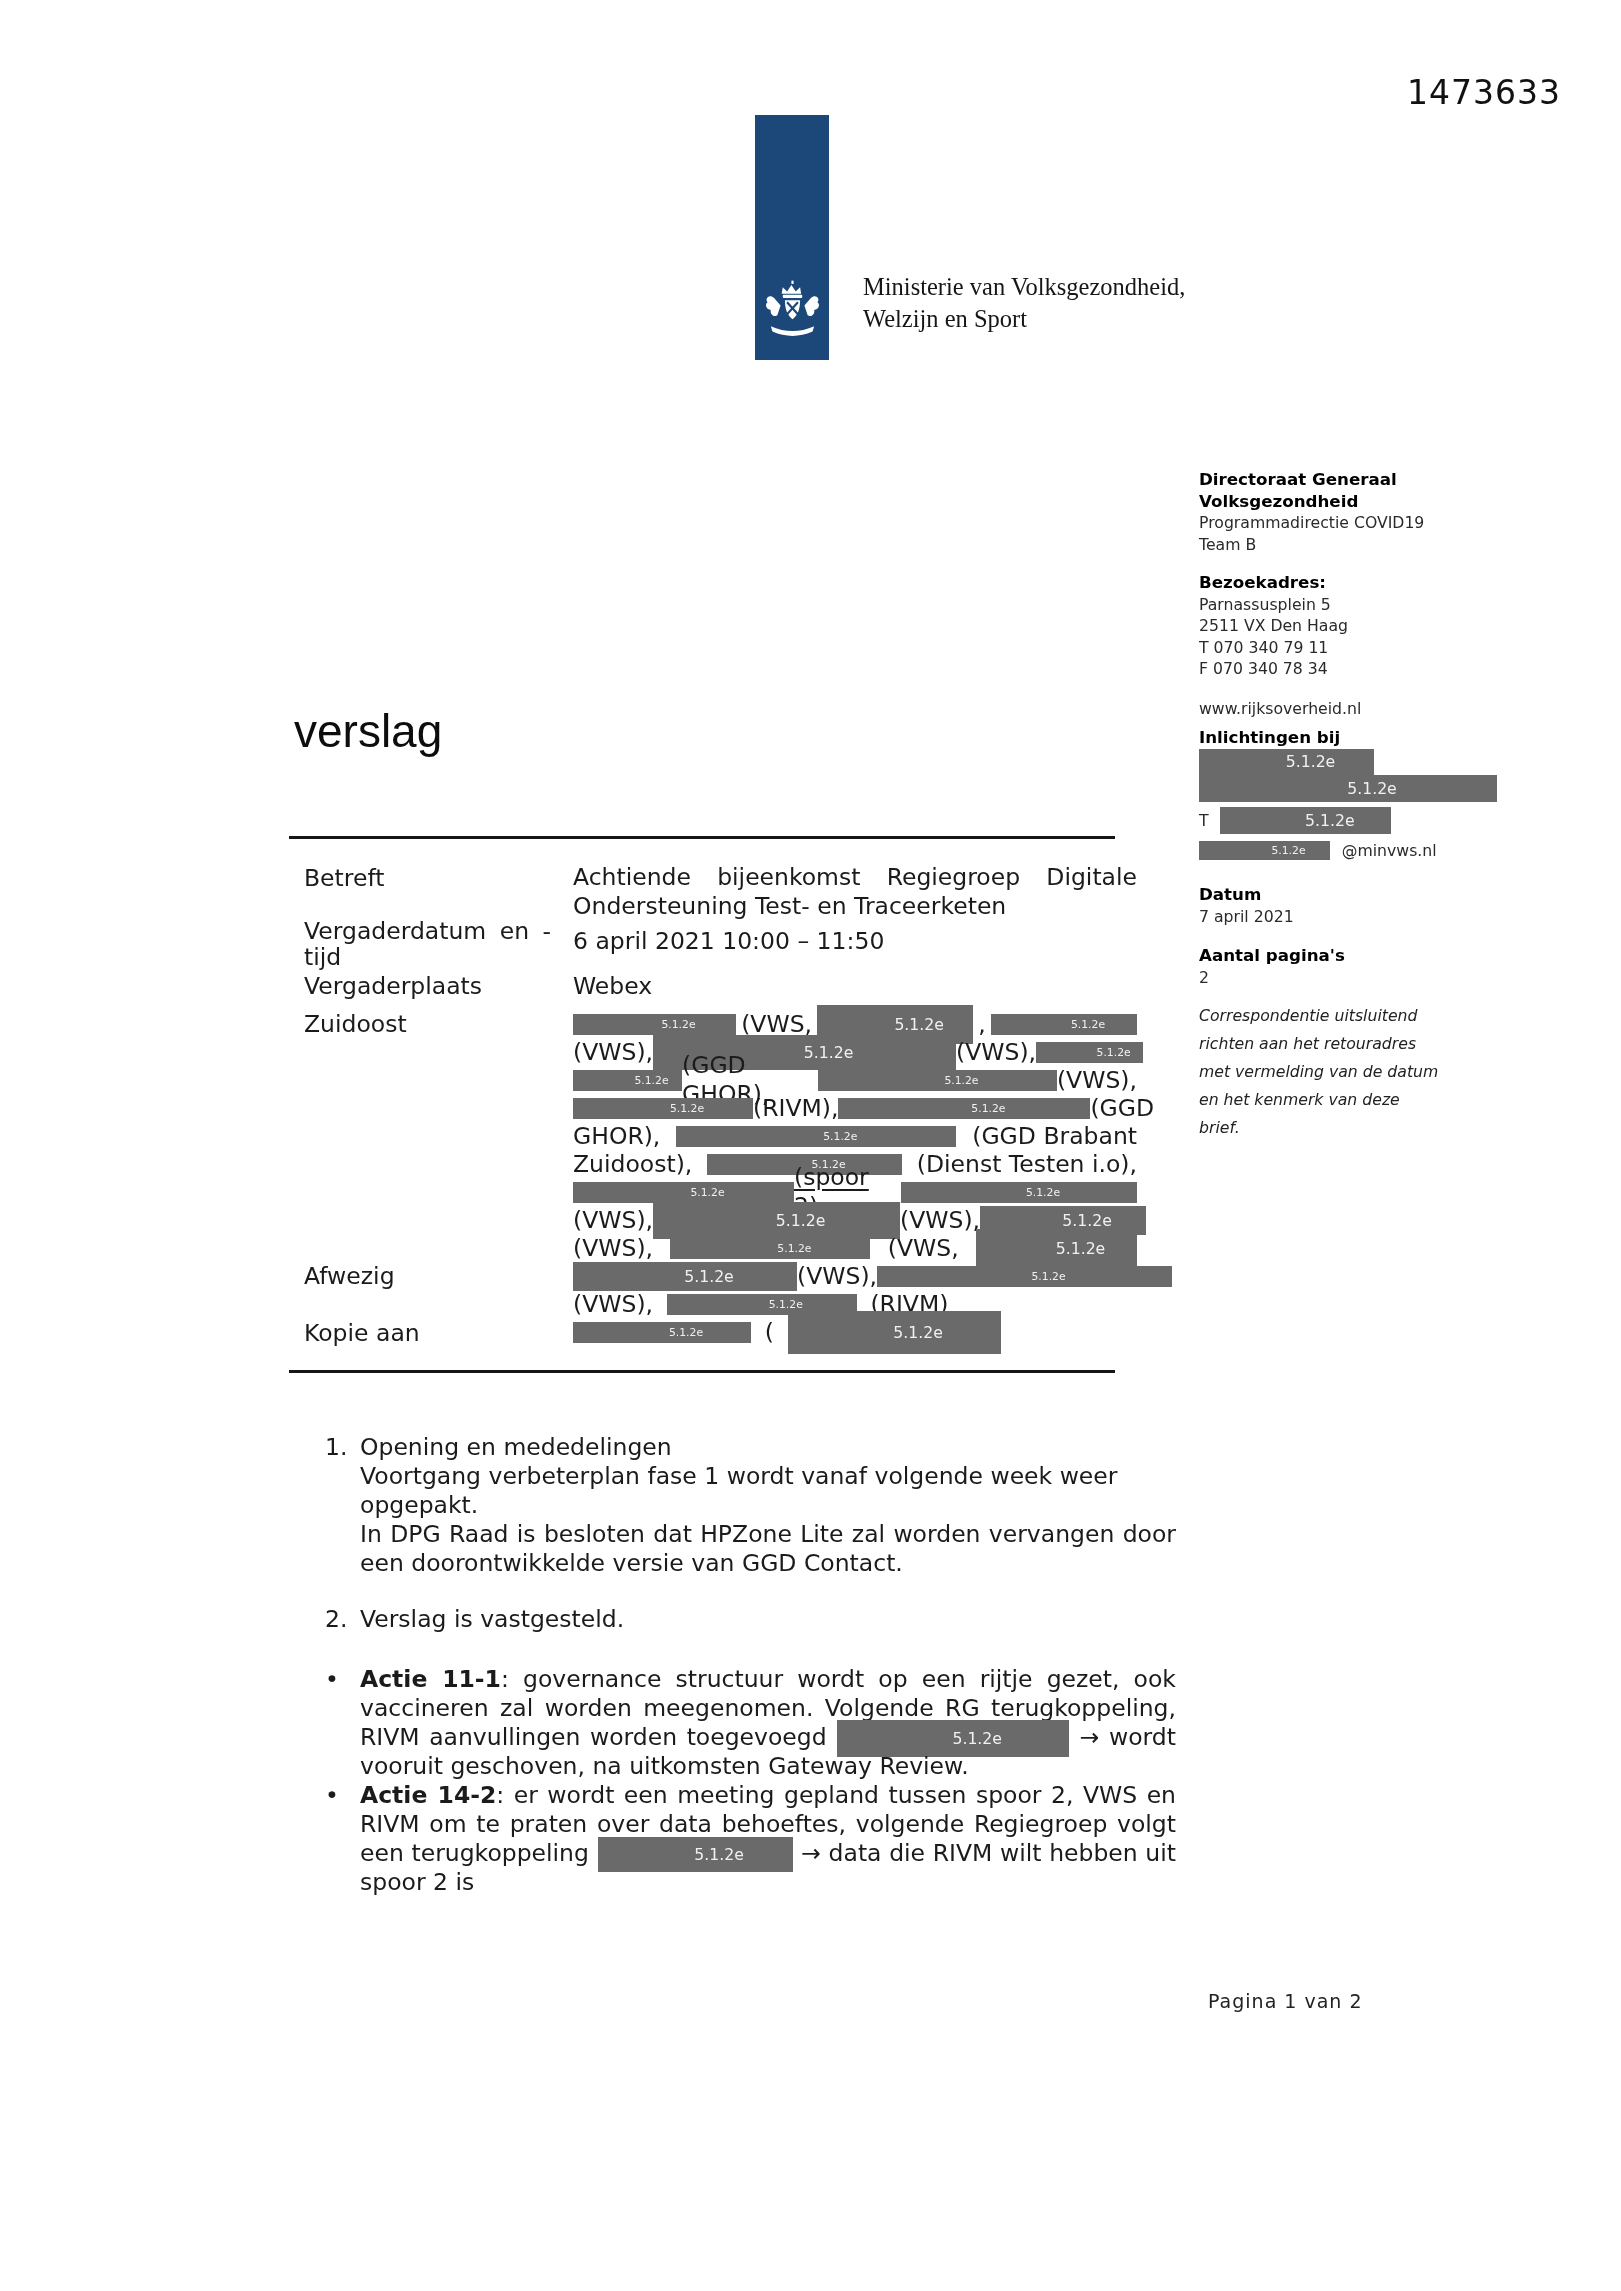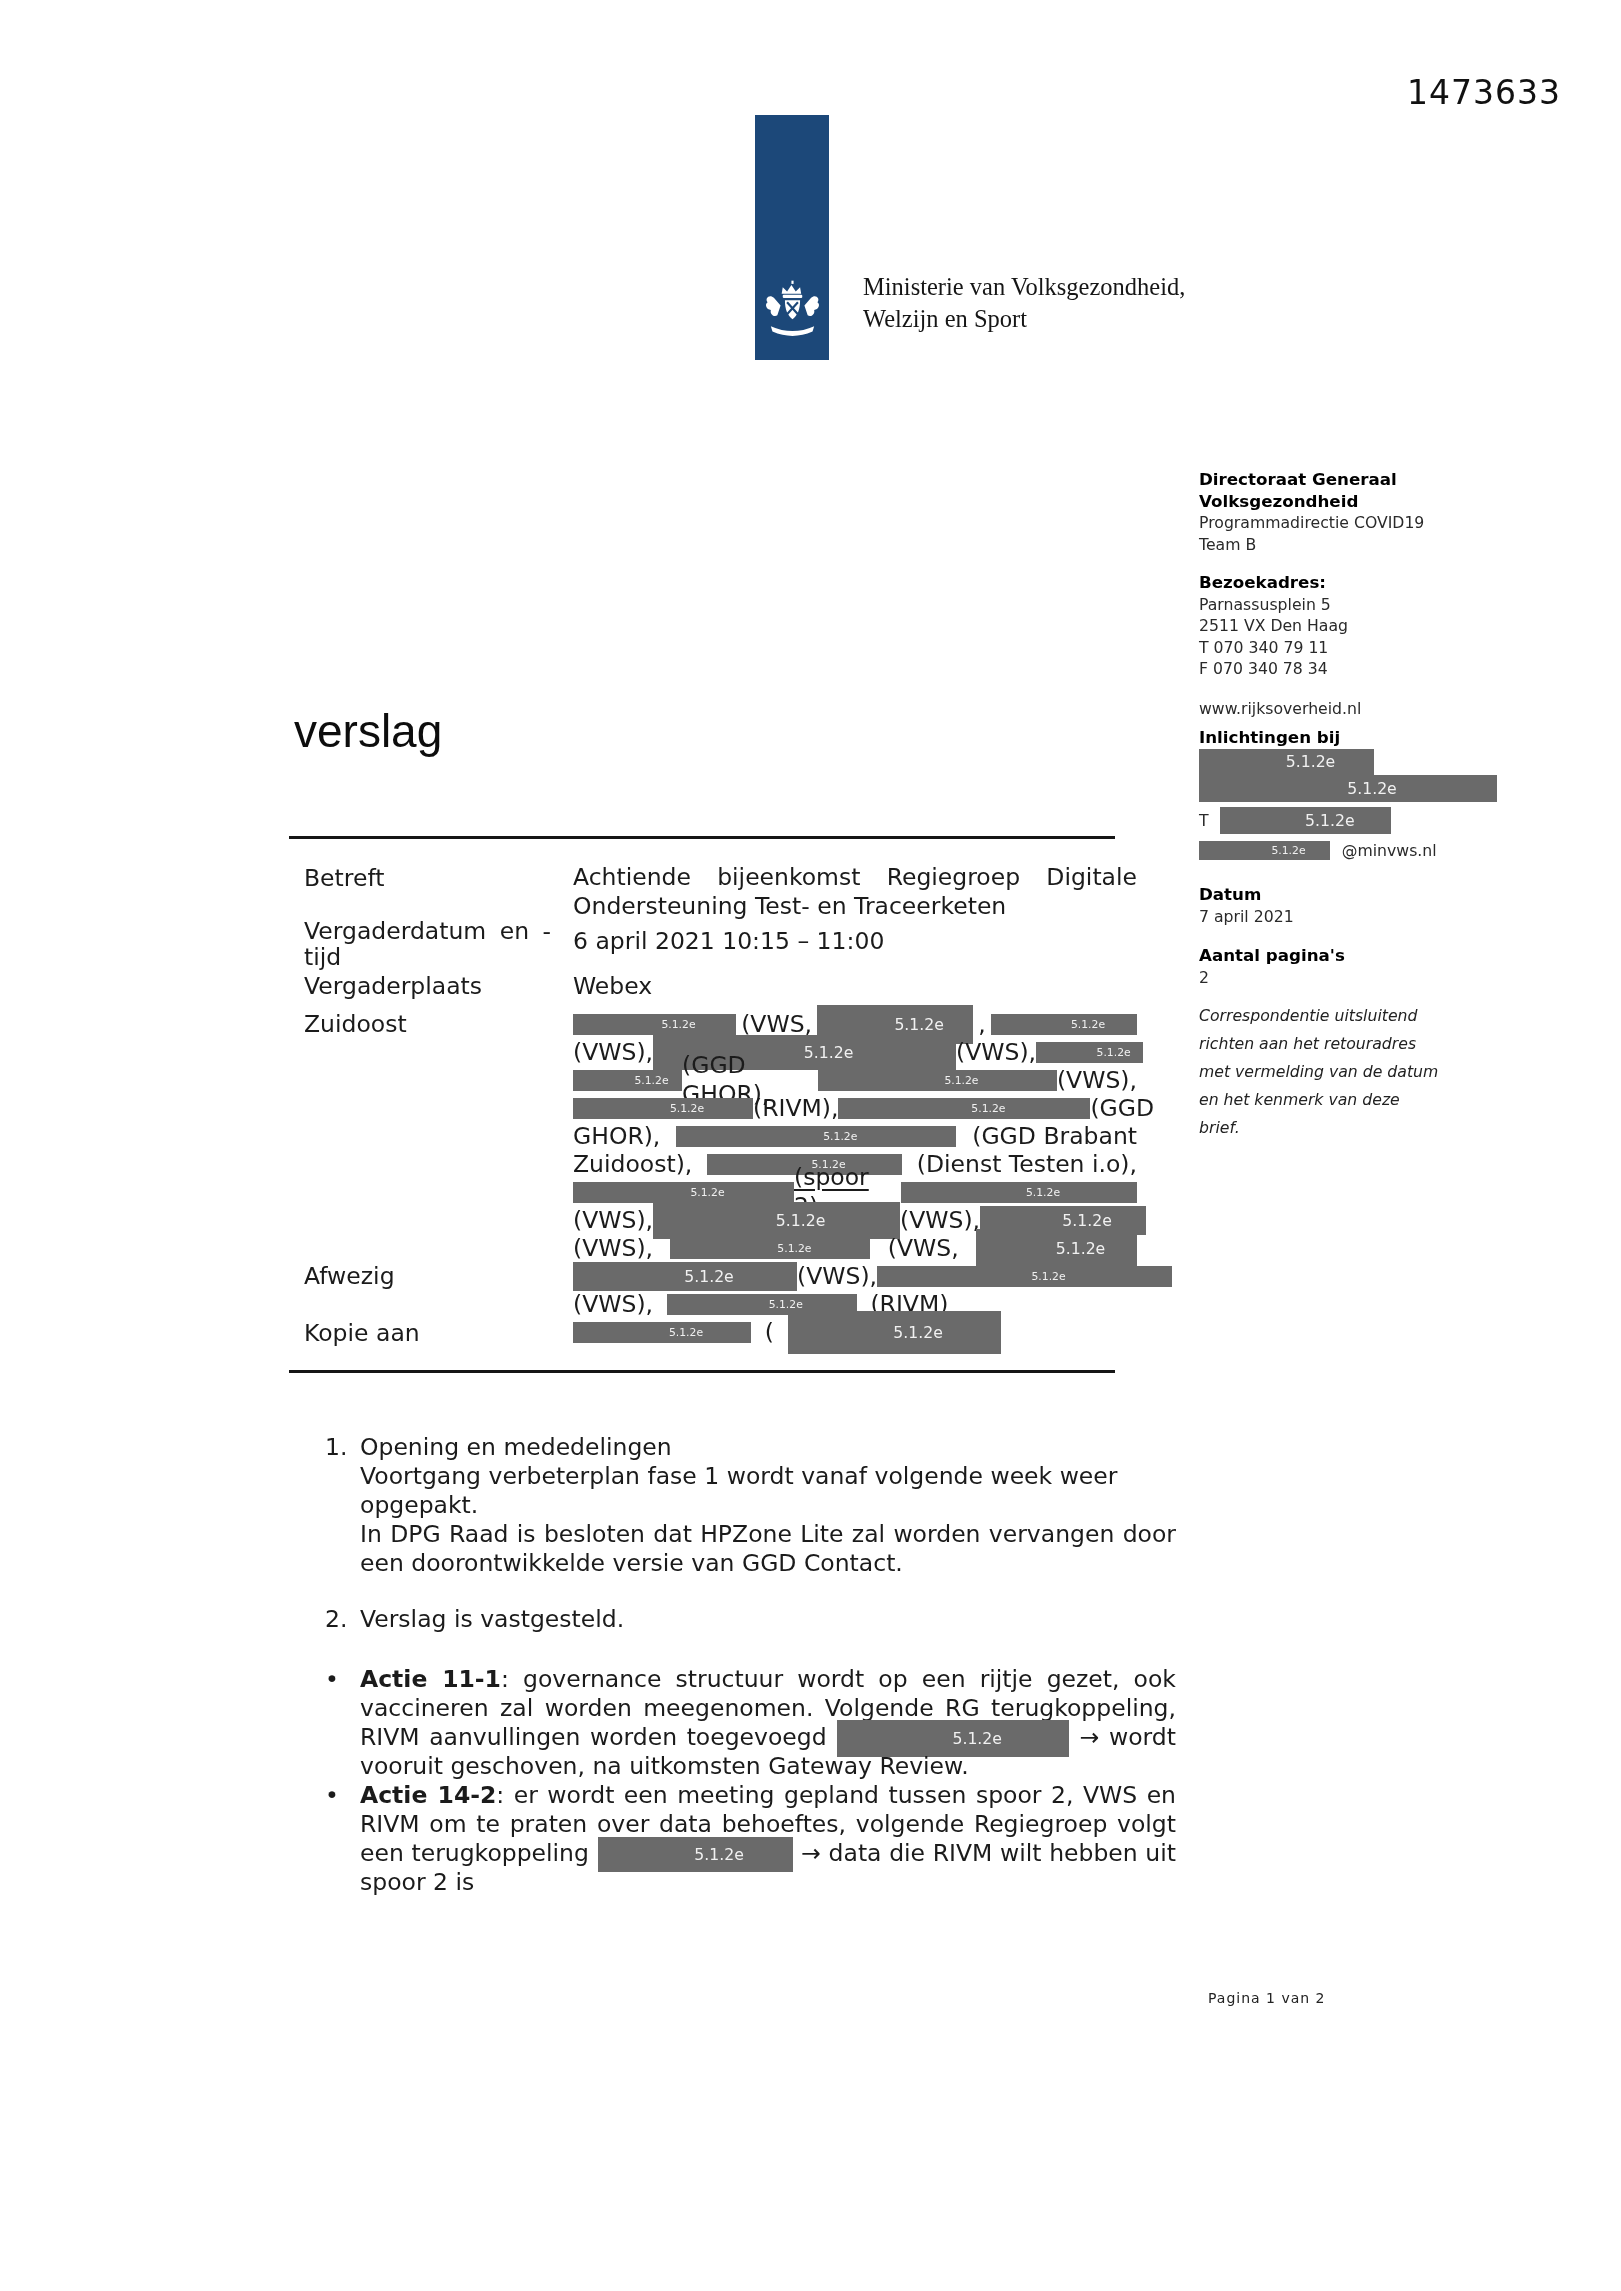--- a/index.html
+++ b/index.html
@@ -48,21 +48,21 @@
   .inl .att-line:nth-child(3){margin-top:5.9px;}
   .inl .att-line:nth-child(4){margin-top:5.9px;align-items:center;}
 
   
   .docbody{position:absolute;left:325px;top:1433px;width:851px;font-size:23.5px;line-height:29px;color:#1b1b1b;}
   .bitem{display:flex;align-items:flex-start;}
   .marker{flex:none;width:35px;}
   .btxt{flex:1;min-width:0;}
   .btxt .rbox{vertical-align:middle;margin:-6.9px 1px;}
 
-  .footer{position:absolute;left:1208px;top:1990px;font-size:14px;letter-spacing:1px;color:#222;}
+  .footer{position:absolute;left:1208px;top:1990px;font-size:19px;letter-spacing:1px;color:#222;}
 </style>
 </head>
 <body>
 
 <div class="page">
 
   <div class="doc-number">1473633</div>
 
   <div class="logo-bar">
     <svg class="emblem" viewBox="0 0 60 60">
@@ -149,21 +149,21 @@
   <div class="mlabel jlast" style="top:919px">Vergaderdatum  en  -</div>
   <div class="mlabel" style="top:945px">tijd</div>
   <div class="mlabel" style="top:974px">Vergaderplaats</div>
   <div class="mlabel" style="top:1012px">Zuidoost</div>
   <div class="mlabel" style="top:1264px">Afwezig</div>
   <div class="mlabel" style="top:1321px">Kopie aan</div>
 
   <div class="mvalues">
     <div class="mline just">Achtiende bijeenkomst Regiegroep Digitale</div>
     <div class="mline">Ondersteuning Test- en Traceerketen</div>
-    <div class="mline" style="margin-top:5.9px">6 april 2021 10:15 – 11:00</div>
+    <div class="mline" style="margin-top:5.9px">6 april 2021 10:00 – 11:50</div>
     <div class="mline" style="margin-top:15.7px;margin-bottom:9.8px">Webex</div>
     <div>
         <div class="att-line">
           <span class="rbox rs" style="width: 115px;">5.1.2e</span>
           <span>(VWS,</span>
           <span class="rbox rl" style="width: 108px; height: 39px;">5.1.2e</span>
           <span>,</span>
           <span class="rbox rs" style="width: 98px;">5.1.2e</span>
         </div>
         <div class="att-line">

